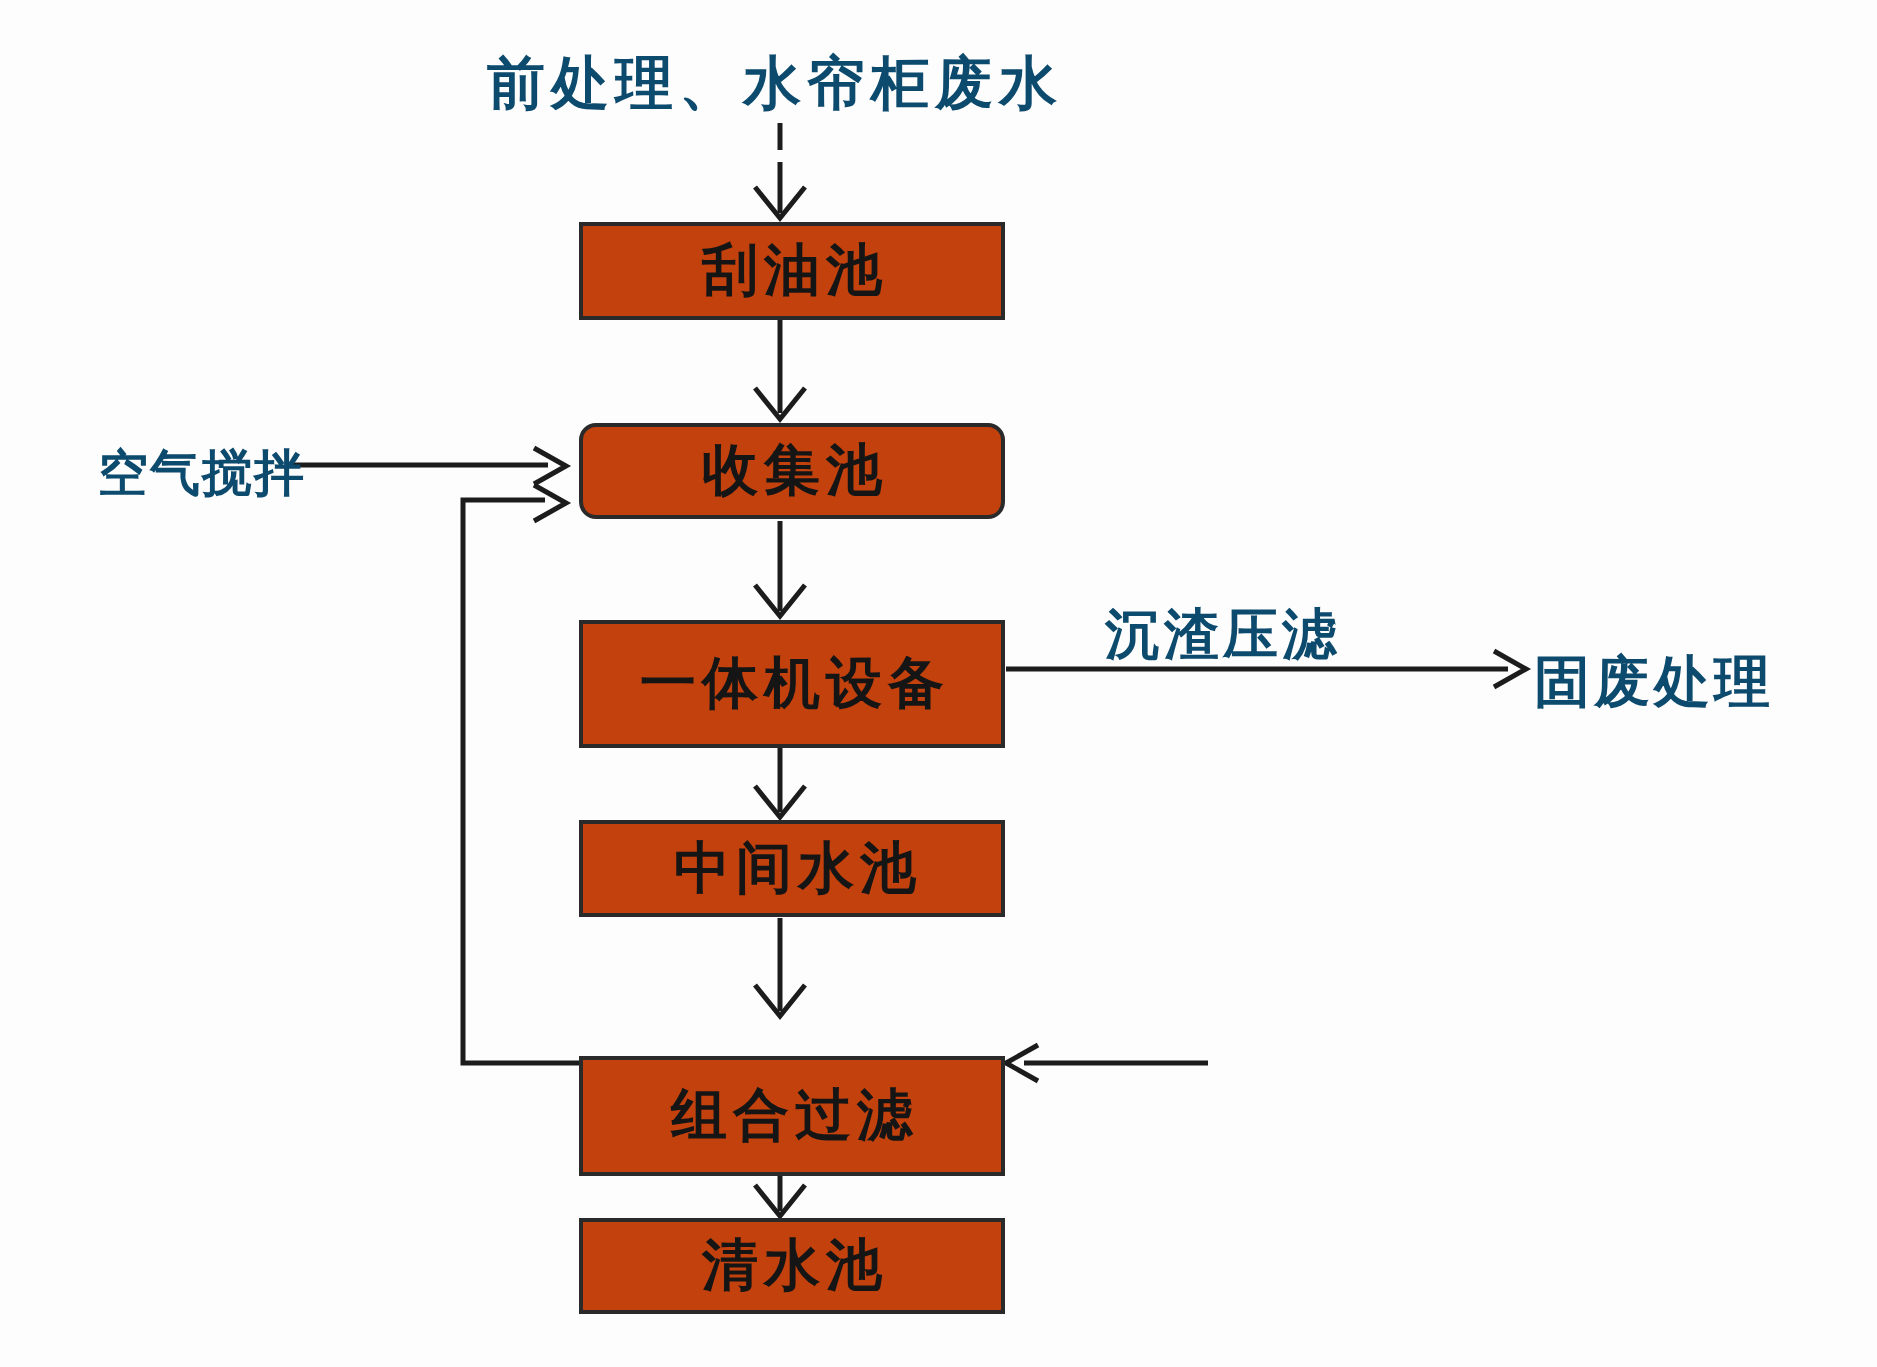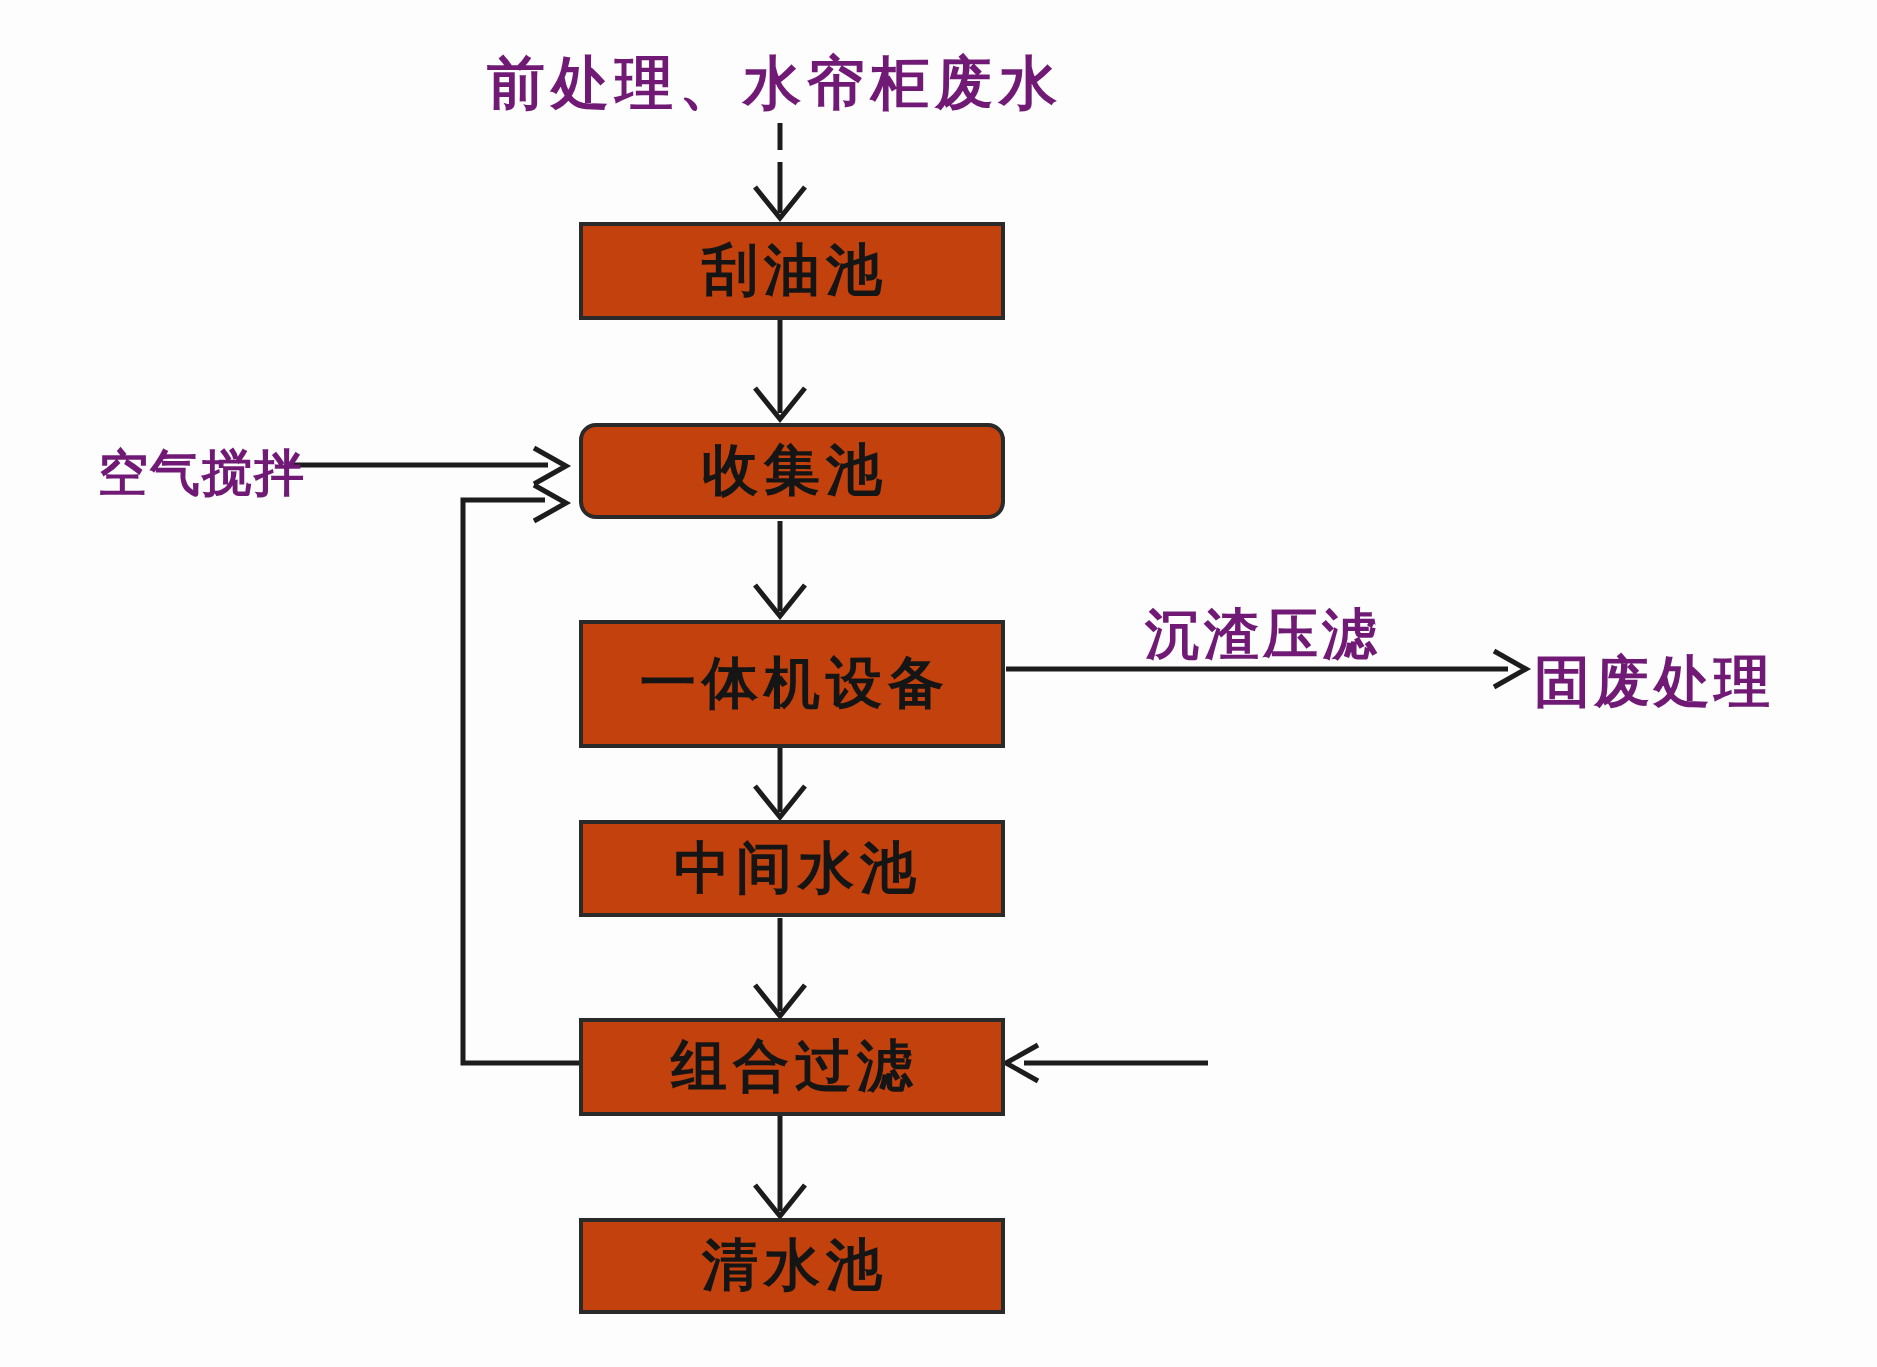--- a/index.html
+++ b/index.html
@@ -16,28 +16,28 @@
     background:#c2410c;border:4px solid #2a2a2a;
     display:flex;align-items:center;justify-content:center;
     font-size:56px;font-weight:bold;letter-spacing:6px;
     text-indent:6px; 
     color:#151515;
   }
   .n1{top:222px;height:98px;}
   .n2{top:423px;height:96px;border-radius:17px;}
   .n3{top:620px;height:128px;}
   .n4{top:820px;height:97px;padding-left:6px;}
-  .n5{top:1018px;height:98px;}
+  .n5{top:1056px;height:120px;}
   .n6{top:1218px;height:96px;}
   .lbl{
-    position:absolute;font-weight:bold;color:#701a75;white-space:nowrap;
+    position:absolute;font-weight:bold;color:#0c4a6e;white-space:nowrap;
   }
   .lbl-title{left:455px;top:45px;width:640px;text-align:center;font-size:58px;letter-spacing:6px;}
   .lbl-air{left:98px;top:440px;font-size:50px;letter-spacing:2px;}
-  .lbl-sludge{left:1105px;top:598px;width:276px;text-align:right;font-size:55px;letter-spacing:4px;}
+  .lbl-sludge{left:1105px;top:598px;width:276px;text-align:left;font-size:55px;letter-spacing:4px;}
   .lbl-solid{left:1534px;top:636px;font-size:56px;letter-spacing:4px;margin-top:9px;}
   .lbl-backflush{left:1196px;top:1032px;font-size:56px;letter-spacing:6px;}
   .wire{stroke:#1c1c1c;stroke-width:5;fill:none;}
 </style>
 </head>
 <body>
 
 <div class="stage">
 
   <svg class="wires" viewBox="0 0 1877 1367" aria-hidden="true">

